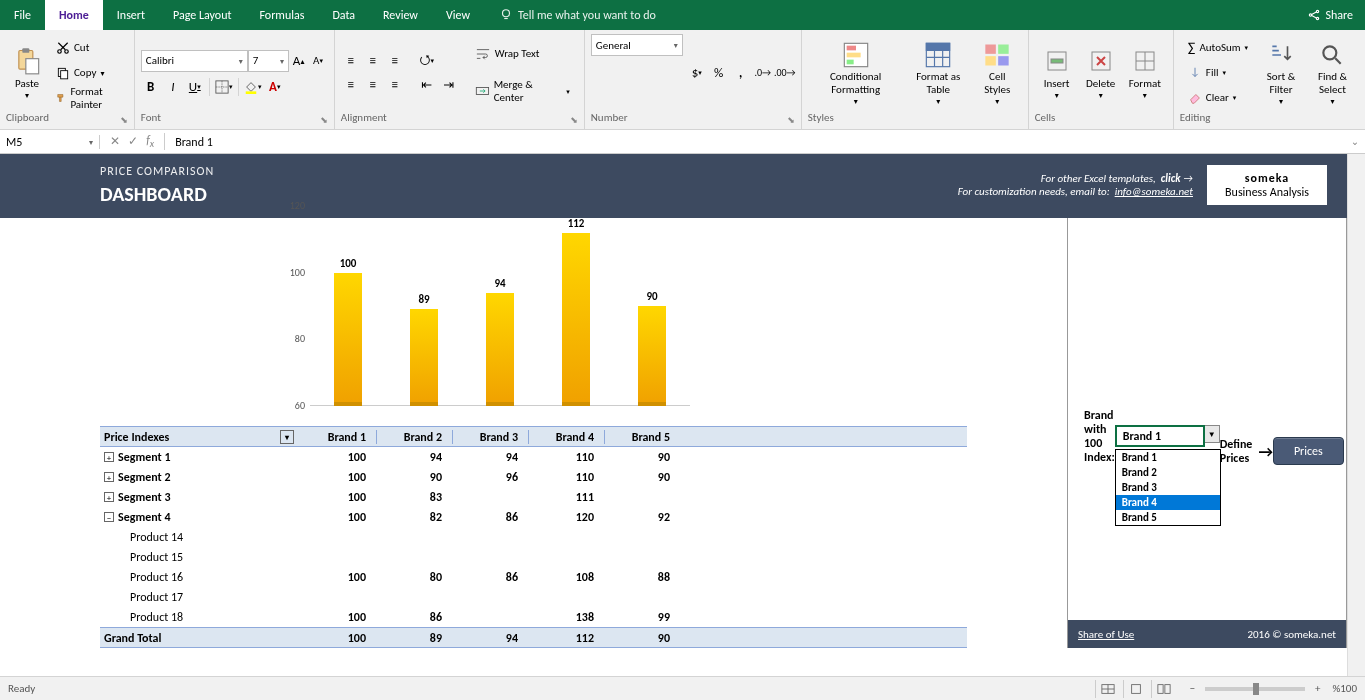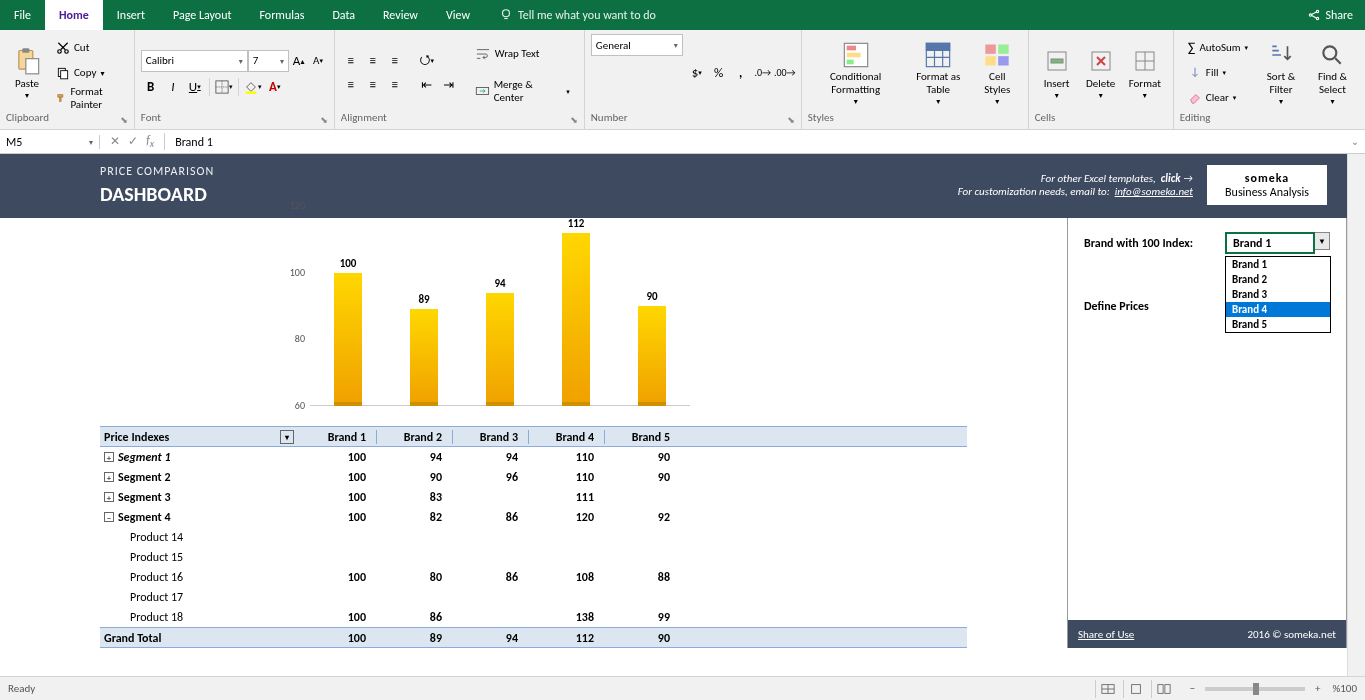--- a/index.html
+++ b/index.html
@@ -40,21 +40,21 @@
 .dash-header-left{padding-left:100px}
 .sub{font-size:12px;letter-spacing:1px;opacity:.9}
 .dash-title{font-size:20px;font-weight:bold;margin-top:4px}
 .dash-header-right{margin-left:auto;padding-right:20px;font-size:11px;font-style:italic;text-align:right;display:flex;align-items:center;gap:14px}
 .dash-header-right a{color:#fff;text-decoration:underline}
 .logo-box{background:#fff;color:#000;width:120px;height:40px;display:flex;flex-direction:column;align-items:center;justify-content:center;font-style:normal}
 .logo-box .brand{font-size:12px;font-weight:bold;letter-spacing:1px}
 .logo-box .tag{font-size:12px}
 .dash-body{display:flex;height:430px}
 .dash-left{flex:1;display:flex;flex-direction:column;padding:10px 0 0 0}
-.dash-right{width:280px;border-left:1px solid #999;border-right:1px solid #999;display:flex;flex-direction:column;padding:14px 16px 0 16px;position:relative}
+.dash-right{width:280px;border-left:1px solid #999;border-right:1px solid #999;display:flex;flex-direction:row;padding:14px 16px 0 16px;position:relative}
 .chart{height:220px;margin:0 0 0 270px;position:relative;width:420px}
 .chart .grid{position:absolute;left:40px;right:0;top:0;bottom:20px;border-bottom:1px solid #ccc}
 .chart .ylabel{position:absolute;left:0;font-size:10px;color:#555;width:35px;text-align:right}
 .chart .bars{position:absolute;left:40px;right:0;bottom:20px;display:flex;justify-content:space-around;height:200px;align-items:flex-end}
 .bar-wrap{display:flex;flex-direction:column;align-items:center}
 .bar{width:28px;background:linear-gradient(180deg,#ffd700 0%,#f0a000 100%);position:relative;box-shadow:0 -6px 0 -2px #d09000 inset}
 .bar-val{font-size:11px;font-weight:bold;margin-bottom:3px}
 .table-wrap{margin:0 100px 0 100px;border-top:1px solid #8ea9db;border-bottom:1px solid #8ea9db}
 .trow{display:flex;font-size:12px;height:20px;align-items:center}
 .trow.header{background:#dce6f1;font-weight:bold;border-bottom:1px solid #8ea9db}
@@ -469,21 +469,21 @@
                 <div class="tc num">Brand 2</div>
                 <div class="tc num">Brand 3</div>
                 <div class="tc num">Brand 4</div>
                 <div class="tc num">Brand 5</div>
               </div>
           </div>
           <div id="tbody">
               <div class="trow">
                 <div class="tc label">
                   <span class="expand">+</span>
-                  <span style="font-weight: bold; font-style: italic;">Segment 1</span>
+                  <span style="font-weight: bold;">Segment 1</span>
                 </div>
                 <div class="tc num">100</div>
                 <div class="tc num">94</div>
                 <div class="tc num">94</div>
                 <div class="tc num">110</div>
                 <div class="tc num">90</div>
               </div>
               <div class="trow">
                 <div class="tc label">
                   <span class="expand">+</span>

